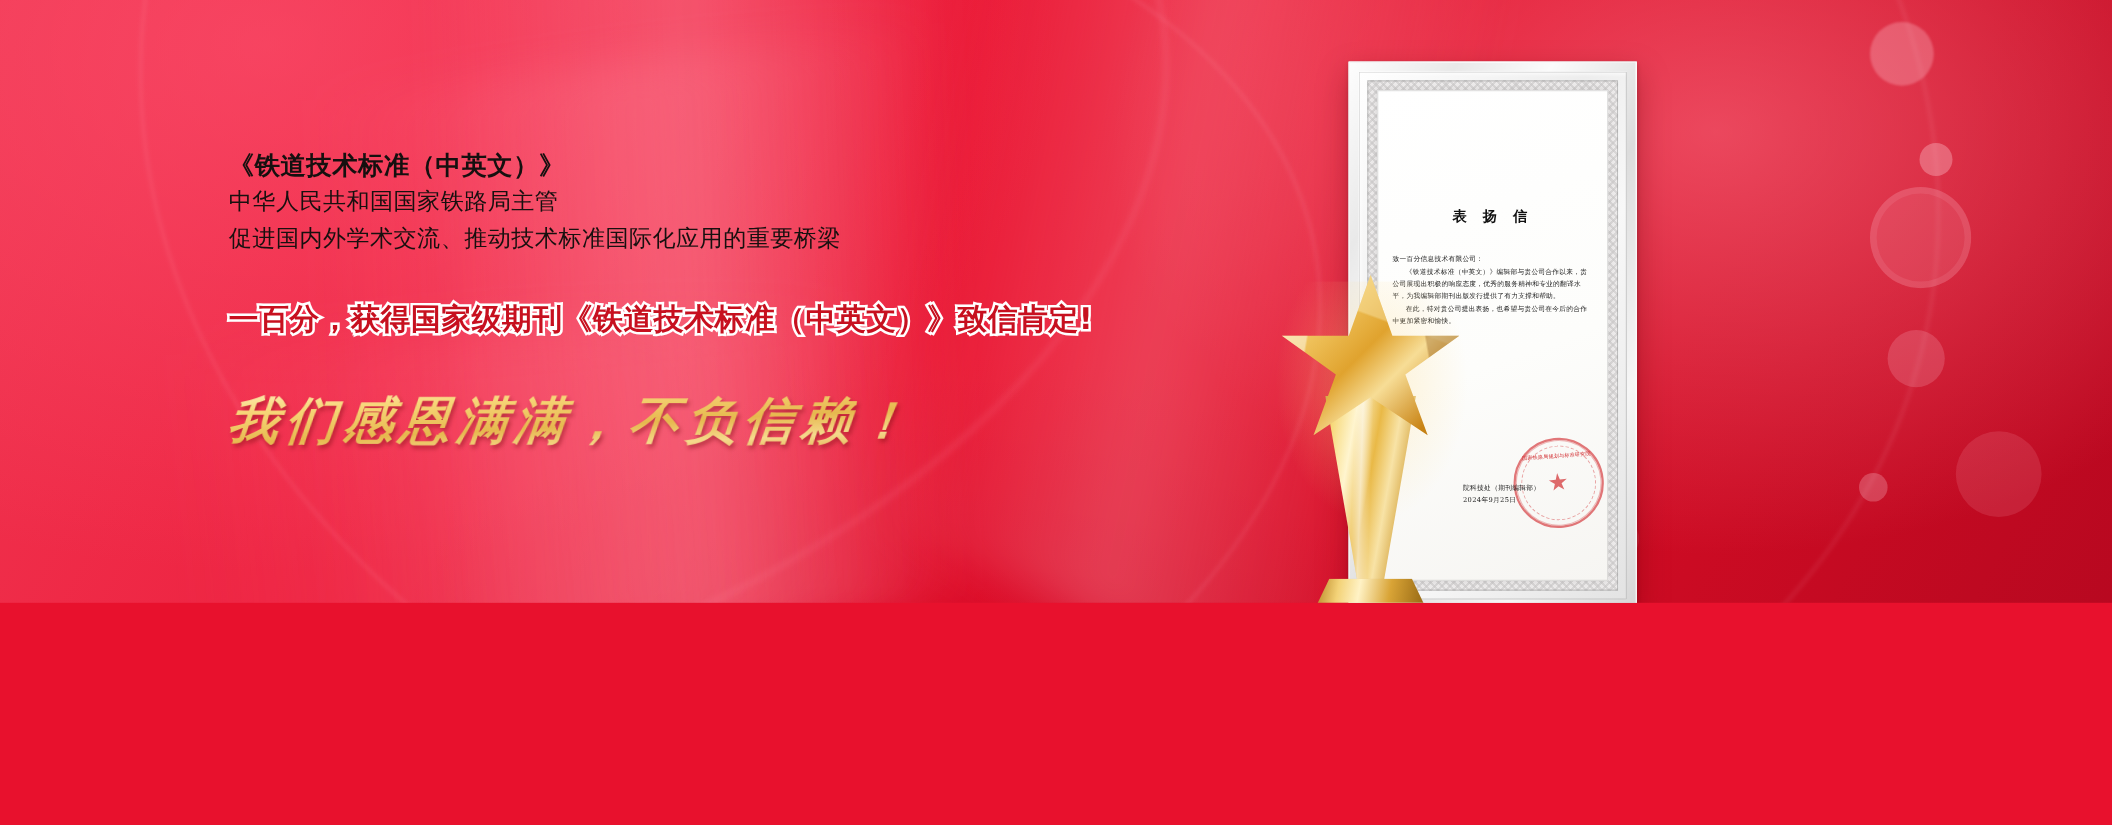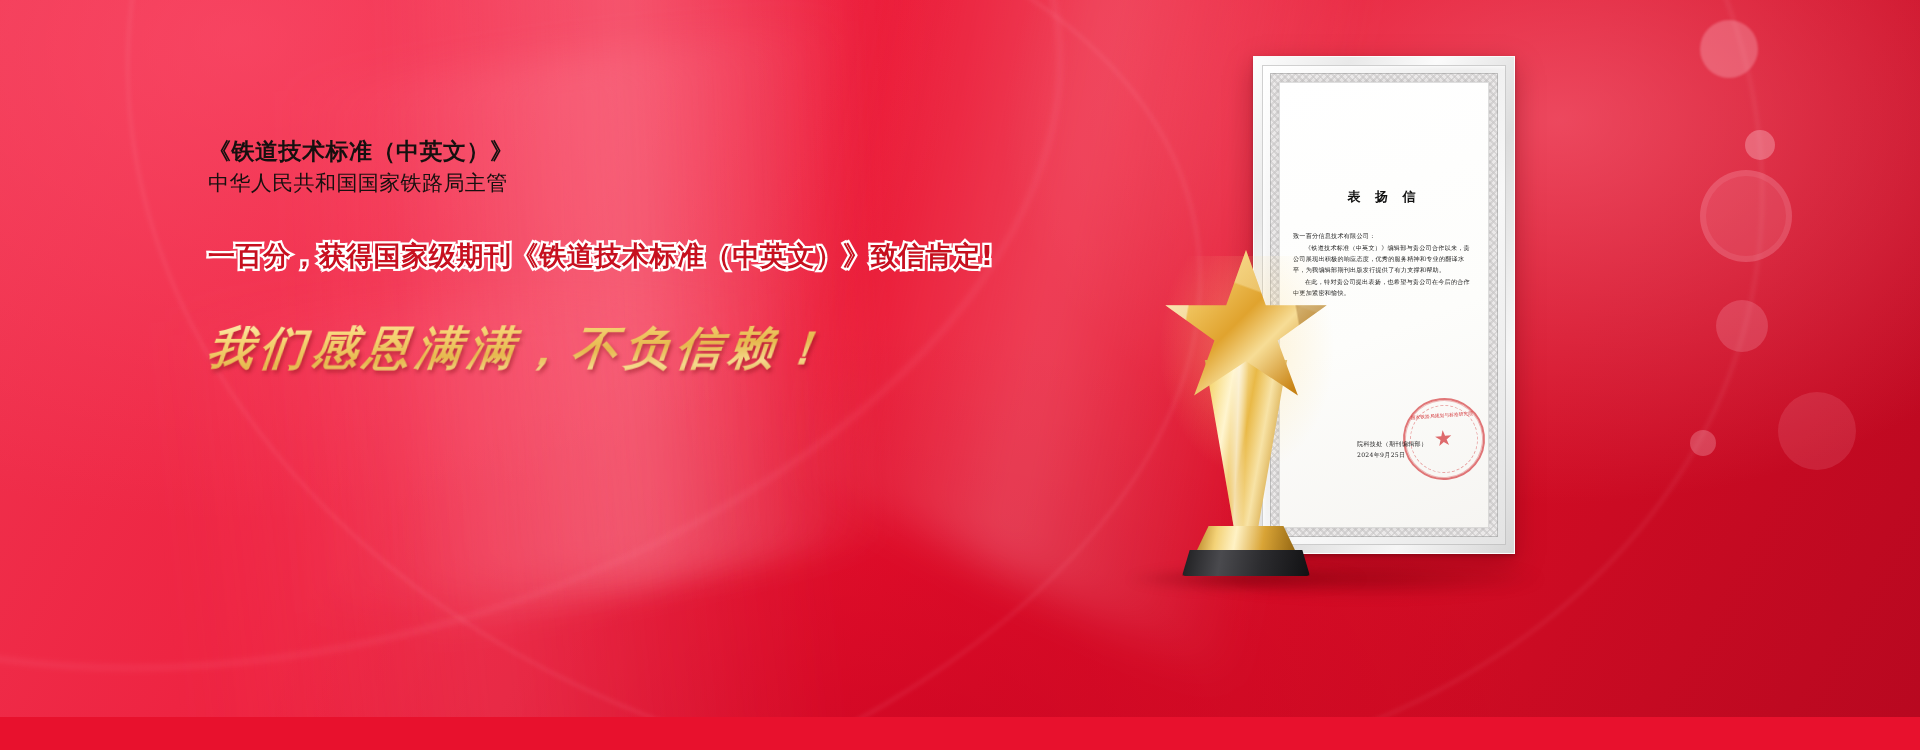--- a/index.html
+++ b/index.html
@@ -1,21 +1,21 @@
 <!DOCTYPE html>
 <html><head>
 <meta charset="utf-8">
 <style>
   html,body{margin:0;padding:0;}
   body{
     width:1920px;height:750px;overflow:hidden;
     font-family:"Liberation Sans","DejaVu Sans",sans-serif;
     background:#e8112d;
   }
-  .stage{position:relative;width:1920px;height:717px;overflow:hidden;
+  .stage{position:relative;width:1920px;height:548px;overflow:hidden;
     background:
       radial-gradient(ellipse 900px 620px at 1560px 120px, rgba(255,120,140,.55) 0%, rgba(255,60,90,0) 62%),
       radial-gradient(ellipse 1200px 800px at 240px 40px, rgba(255,90,120,.50) 0%, rgba(230,20,60,0) 60%),
       radial-gradient(ellipse 1000px 700px at 900px 780px, rgba(190,0,30,.55) 0%, rgba(190,0,30,0) 65%),
       linear-gradient(118deg,#f03550 0%,#ee2442 24%,#e8102c 52%,#d10c24 76%,#b80820 100%);
   }
   
   .ribbon{position:absolute;pointer-events:none;}
   .r1{left:-200px;top:-220px;width:1500px;height:820px;
       background:linear-gradient(100deg, rgba(255,255,255,0) 40%, rgba(255,170,185,.30) 55%, rgba(255,255,255,0) 70%);
@@ -70,21 +70,21 @@
     background:linear-gradient(177deg,#fff0c0 0%,#f7d678 22%,#e6b84e 48%,#f5d98c 66%,#d9a23c 88%,#c98f2c 100%);
     -webkit-background-clip:text;background-clip:text;color:transparent;
     filter:drop-shadow(2px 3px 2px rgba(120,10,15,.45));
     transform:skewX(-6deg);
   }
 
   
   .cert-shadow{position:absolute;left:1186px;top:560px;width:360px;height:38px;
     background:radial-gradient(ellipse at center, rgba(120,0,12,.45) 0%, rgba(120,0,12,0) 70%);
     filter:blur(6px);}
-  .cert{position:absolute;left:1253px;top:56px;width:262px;height:498px;
+  .cert{position:absolute;left:1226px;top:56px;width:262px;height:498px;
     background:linear-gradient(125deg,#ffffff 0%,#f2f2f2 30%,#e2e2e2 52%,#f7f7f7 72%,#dedede 100%);
     box-shadow:0 10px 26px rgba(110,0,12,.40), 0 2px 4px rgba(0,0,0,.25);
     padding:0;box-sizing:border-box;}
   .cert .frame-outer{position:absolute;inset:0;
     border:1px solid rgba(255,255,255,.85);
     background:
       linear-gradient(120deg,#fdfdfd 0%,#e9e9e9 18%,#fbfbfb 34%,#dcdcdc 55%,#f6f6f6 78%,#d6d6d6 100%);}
   .cert .frame-bevel{position:absolute;inset:9px;
     background:linear-gradient(120deg,#ffffff 0%,#ededed 40%,#f8f8f8 60%,#e3e3e3 100%);
     box-shadow:inset 0 0 0 1px rgba(170,170,170,.55), inset 2px 2px 4px rgba(255,255,255,.9);}
@@ -176,20 +176,21 @@
   <div class="bokeh b3"></div>
   <div class="bokeh b4"></div>
   <div class="bokeh b5"></div>
   <div class="bokeh b6"></div>
   <div class="bokeh b7"></div>
 
   <div class="textblock">
     <div class="journal-title">《铁道技术标准（中英文）》</div>
     <div class="sublines">
       <div class="subline">中华人民共和国国家铁路局主管</div>
+      <div class="subline">促进国内外学术交流、推动技术标准国际化应用的重要桥梁</div>
     </div>
     <div class="headline">一百分，获得国家级期刊《铁道技术标准（中英文）》致信肯定!</div>
     <div class="calligraphy">我们感恩满满，不负信赖！</div>
   </div>
 
   <div class="cert-shadow"></div>
 
   <div class="cert">
     <div class="frame-outer"></div>
     <div class="frame-bevel"></div>

